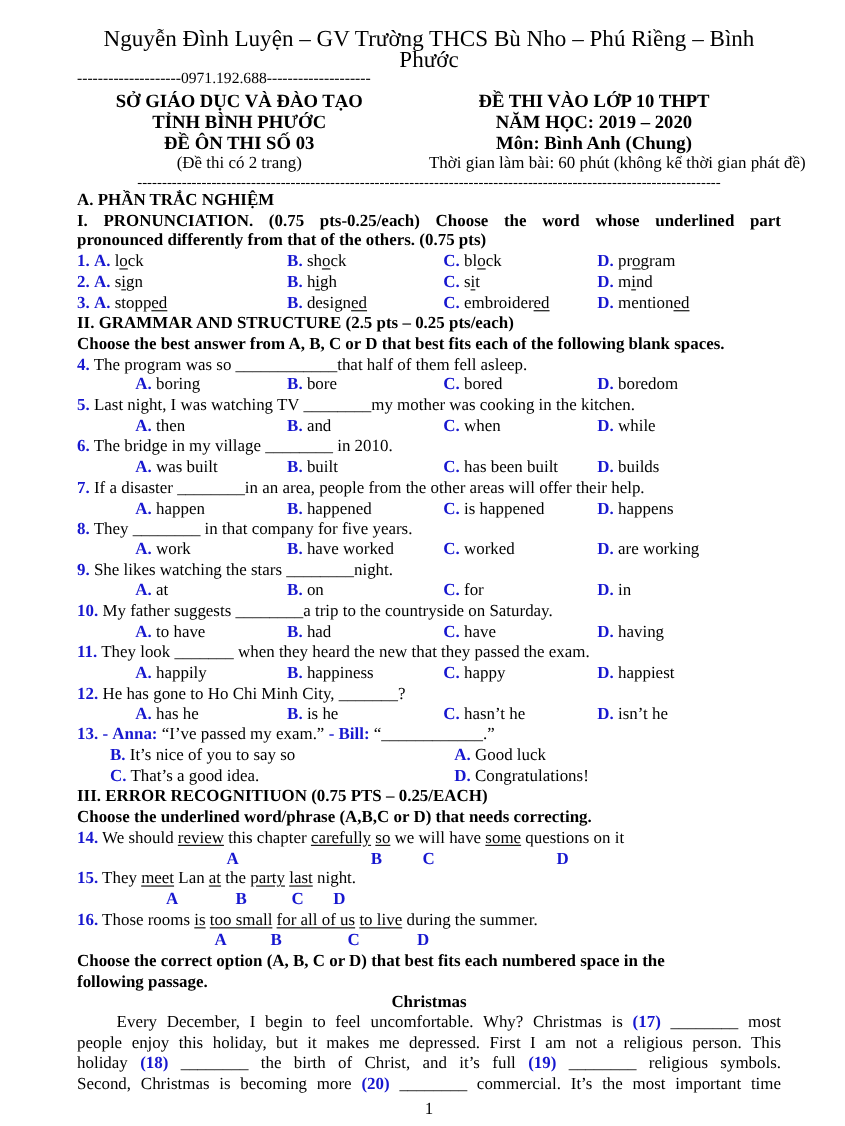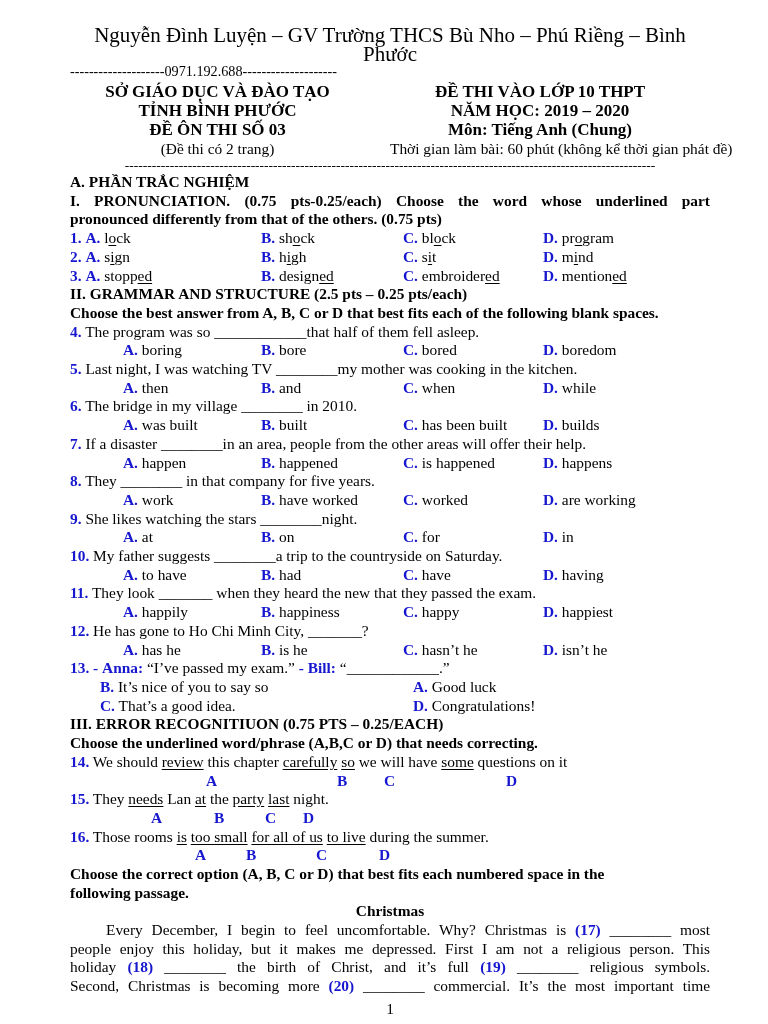--- a/index.html
+++ b/index.html
@@ -40,21 +40,21 @@
   <div class="hdr">
     <div class="hdr-left">
       <div class="row">SỞ GIÁO DỤC VÀ ĐÀO TẠO</div>
       <div class="row">TỈNH BÌNH PHƯỚC</div>
       <div class="row">ĐỀ ÔN THI SỐ 03</div>
       <div class="row normal">(Đề thi có 2 trang)</div>
     </div>
     <div class="hdr-right">
       <div class="row">ĐỀ THI VÀO LỚP 10 THPT</div>
       <div class="row">NĂM HỌC: 2019 – 2020</div>
-      <div class="row">Môn: Tiếng Anh (Chung)</div>
+      <div class="row">Môn: Bình Anh (Chung)</div>
       <div class="row normal">Thời gian làm bài: 60 phút (không kể thời gian phát đề)</div>
     </div>
   </div>
 
   <div class="divider">----------------------------------------------------------------------------------------------------------------------</div>
 
   <div class="line b nw">A. PHẦN TRẮC NGHIỆM</div>
 
   <div class="line b nw j">I. PRONUNCIATION. (0.75 pts-0.25/each) Choose the word whose underlined part</div>
   <div class="line b nw">pronounced differently from that of the others. (0.75 pts)</div>
@@ -167,21 +167,21 @@
   <div class="line b nw">Choose the underlined word/phrase (A,B,C or D) that needs correcting.</div>
 
   <div class="line nw"><span class="blue">14.</span> <span>We should </span><span class="u">review</span><span> this chapter </span><span class="u">carefully</span><span> </span><span class="u">so</span><span> we will have </span><span class="u">some</span><span> questions on it</span></div>
   <div class="line errL">
     <span class="blue" style="left:136px">A</span>
     <span class="blue" style="left:267px">B</span>
     <span class="blue" style="left:314px">C</span>
     <span class="blue" style="left:436px">D</span>
   </div>
 
-  <div class="line nw"><span class="blue">15.</span> <span>They </span><span class="u">needs</span><span> Lan </span><span class="u">at</span><span> the </span><span class="u">party</span><span> </span><span class="u">last</span><span> night.</span></div>
+  <div class="line nw"><span class="blue">15.</span> <span>They </span><span class="u">meet</span><span> Lan </span><span class="u">at</span><span> the </span><span class="u">party</span><span> </span><span class="u">last</span><span> night.</span></div>
   <div class="line errL">
     <span class="blue" style="left:81px">A</span>
     <span class="blue" style="left:144px">B</span>
     <span class="blue" style="left:195px">C</span>
     <span class="blue" style="left:233px">D</span>
   </div>
 
   <div class="line nw"><span class="blue">16.</span> <span>Those rooms </span><span class="u">is</span><span> </span><span class="u">too small</span><span> </span><span class="u">for all of us</span><span> </span><span class="u">to live</span><span> during the summer.</span></div>
   <div class="line errL">
     <span class="blue" style="left:125px">A</span>

